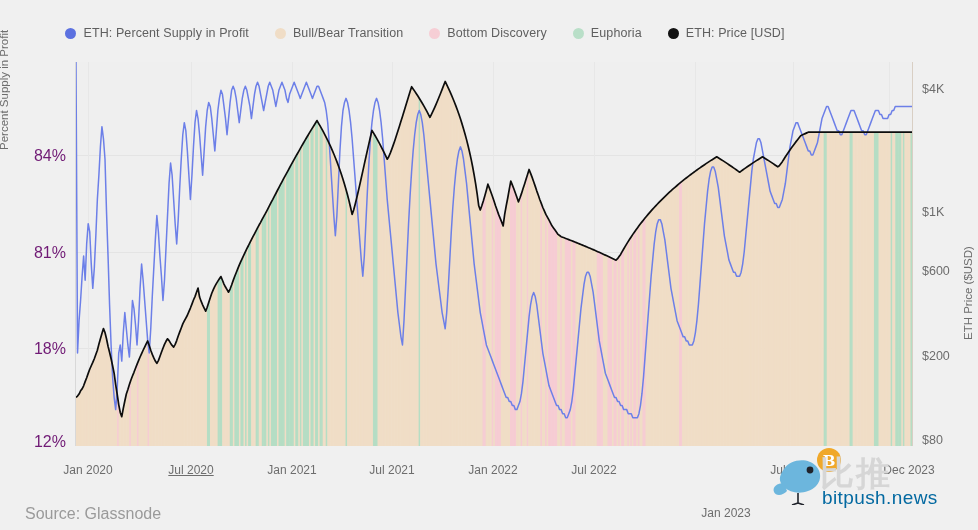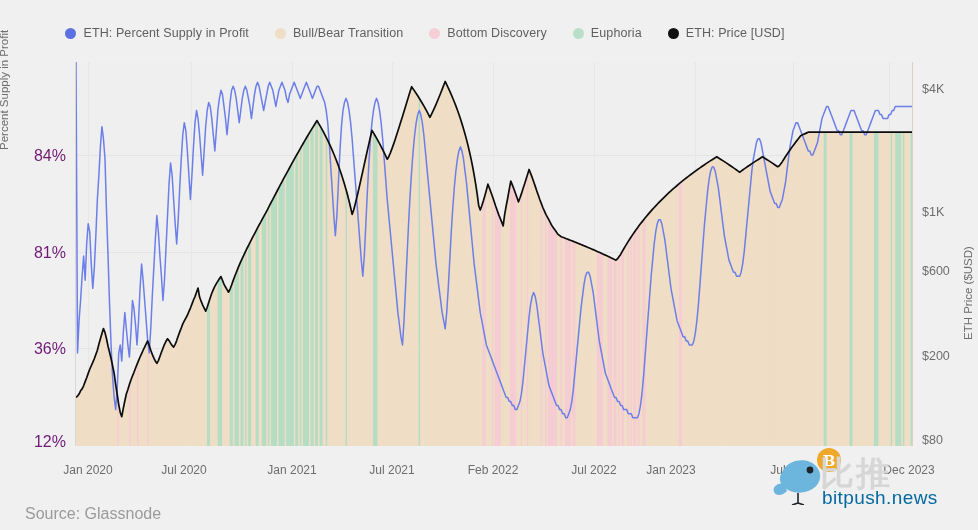--- a/index.html
+++ b/index.html
@@ -690,39 +690,39 @@
         <path d="M 0.00 0.00 L 1.53 291.03 L 3.05 258.69 L 4.58 238.48 L 6.10 214.23 L 7.63 194.02 L 9.15 218.27 L 10.68 181.89 L 12.20 161.68 L 13.73 169.77 L 15.26 202.11 L 16.78 226.36 L 18.31 206.15 L 19.83 173.81 L 21.36 137.43 L 22.88 113.18 L 24.41 84.88 L 25.93 64.67 L 27.46 76.80 L 28.99 97.01 L 30.51 149.56 L 32.04 194.02 L 33.56 242.53 L 35.09 282.95 L 36.61 315.28 L 38.14 335.49 L 39.66 347.62 L 41.19 327.41 L 42.72 291.03 L 44.24 282.95 L 45.77 299.12 L 47.29 270.82 L 48.82 250.61 L 50.34 266.78 L 51.87 282.95 L 53.39 295.07 L 54.92 270.82 L 56.45 238.48 L 57.97 246.57 L 59.50 262.74 L 61.02 282.95 L 62.55 258.69 L 64.07 226.36 L 65.60 202.11 L 67.12 218.27 L 68.65 238.48 L 70.18 258.69 L 71.70 278.91 L 73.23 291.03 L 74.75 266.78 L 76.28 234.44 L 77.80 206.15 L 79.33 177.85 L 80.85 153.60 L 82.38 169.77 L 83.91 194.02 L 85.43 214.23 L 86.96 238.48 L 88.48 218.27 L 90.01 185.94 L 91.53 153.60 L 93.06 121.26 L 94.58 101.05 L 96.11 113.18 L 97.64 137.43 L 99.16 161.68 L 100.69 181.89 L 102.21 157.64 L 103.74 125.31 L 105.26 97.01 L 106.79 72.76 L 108.31 60.63 L 109.84 68.72 L 111.36 88.93 L 112.89 113.18 L 114.42 137.43 L 115.94 113.18 L 117.47 84.88 L 118.99 60.63 L 120.52 48.51 L 122.04 56.59 L 123.57 72.76 L 125.09 92.97 L 126.62 113.18 L 128.15 88.93 L 129.67 64.67 L 131.20 48.51 L 132.72 40.42 L 134.25 44.46 L 135.77 56.59 L 137.30 72.76 L 138.82 88.93 L 140.35 68.72 L 141.88 48.51 L 143.40 36.38 L 144.93 28.29 L 146.45 32.34 L 147.98 44.46 L 149.50 56.59 L 151.03 72.76 L 152.55 56.59 L 154.08 40.42 L 155.61 28.29 L 157.13 24.25 L 158.66 28.29 L 160.18 36.38 L 161.71 48.51 L 163.23 60.63 L 164.76 48.51 L 166.28 36.38 L 167.81 28.29 L 169.34 24.25 L 170.86 28.29 L 172.39 36.38 L 173.91 44.46 L 175.44 56.59 L 176.96 44.46 L 178.49 32.34 L 180.01 24.25 L 181.54 20.21 L 183.07 24.25 L 184.59 32.34 L 186.12 40.42 L 187.64 48.51 L 189.17 40.42 L 190.69 32.34 L 192.22 24.25 L 193.74 20.21 L 195.27 24.25 L 196.80 28.29 L 198.32 36.38 L 199.85 44.46 L 201.37 36.38 L 202.90 28.29 L 204.42 24.25 L 205.95 20.21 L 207.47 24.25 L 209.00 28.29 L 210.53 36.38 L 212.05 40.42 L 213.58 32.34 L 215.10 28.29 L 216.63 24.25 L 218.15 20.21 L 219.68 24.25 L 221.20 28.29 L 222.73 32.34 L 224.26 36.38 L 225.78 32.34 L 227.31 28.29 L 228.83 24.25 L 230.36 20.21 L 231.88 24.25 L 233.41 28.29 L 234.93 32.34 L 236.46 36.38 L 237.99 32.34 L 239.51 28.29 L 241.04 24.25 L 242.56 24.25 L 244.09 28.29 L 245.61 32.34 L 247.14 36.38 L 248.66 40.42 L 250.19 48.51 L 251.72 60.63 L 253.24 80.84 L 254.77 105.09 L 256.29 129.35 L 257.82 153.60 L 259.34 173.81 L 260.87 153.60 L 262.39 121.26 L 263.92 88.93 L 265.45 64.67 L 266.97 48.51 L 268.50 40.42 L 270.02 36.38 L 271.55 40.42 L 273.07 48.51 L 274.60 60.63 L 276.12 76.80 L 277.65 97.01 L 279.18 117.22 L 280.70 137.43 L 282.23 157.64 L 283.75 177.85 L 285.28 198.06 L 286.80 214.23 L 288.33 194.02 L 289.85 161.68 L 291.38 129.35 L 292.91 101.05 L 294.43 76.80 L 295.96 60.63 L 297.48 48.51 L 299.01 40.42 L 300.53 36.38 L 302.06 40.42 L 303.58 48.51 L 305.11 60.63 L 306.64 76.80 L 308.16 97.01 L 309.69 117.22 L 311.21 137.43 L 312.74 153.60 L 314.26 169.77 L 315.79 185.94 L 317.31 202.11 L 318.84 218.27 L 320.36 234.44 L 321.89 250.61 L 323.42 262.74 L 324.94 274.86 L 326.47 282.95 L 327.99 258.69 L 329.52 226.36 L 331.04 194.02 L 332.57 161.68 L 334.09 133.39 L 335.62 109.14 L 337.15 88.93 L 338.67 72.76 L 340.20 60.63 L 341.72 52.55 L 343.25 48.51 L 344.77 52.55 L 346.30 60.63 L 347.82 72.76 L 349.35 88.93 L 350.88 105.09 L 352.40 121.26 L 353.93 137.43 L 355.45 153.60 L 356.98 169.77 L 358.50 185.94 L 360.03 202.11 L 361.55 214.23 L 363.08 226.36 L 364.61 238.48 L 366.13 250.61 L 367.66 258.69 L 369.18 266.78 L 370.71 250.61 L 372.23 226.36 L 373.76 198.06 L 375.28 169.77 L 376.81 145.52 L 378.34 125.31 L 379.86 109.14 L 381.39 97.01 L 382.91 88.93 L 384.44 84.88 L 385.96 88.93 L 387.49 97.01 L 389.01 109.14 L 390.54 121.26 L 392.07 137.43 L 393.59 153.60 L 395.12 169.77 L 396.64 185.94 L 398.17 202.11 L 399.69 214.23 L 401.22 226.36 L 402.74 238.48 L 404.27 250.61 L 405.80 258.69 L 407.32 266.78 L 408.85 274.86 L 410.37 282.95 L 411.90 286.99 L 413.42 291.03 L 414.95 295.07 L 416.47 299.12 L 418.00 303.16 L 419.53 307.20 L 421.05 311.24 L 422.58 315.28 L 424.10 319.33 L 425.63 323.37 L 427.15 327.41 L 428.68 331.45 L 430.20 335.49 L 431.73 335.49 L 433.26 339.54 L 434.78 339.54 L 436.31 343.58 L 437.83 343.58 L 439.36 347.62 L 440.88 347.62 L 442.41 343.58 L 443.93 339.54 L 445.46 331.45 L 446.99 319.33 L 448.51 303.16 L 450.04 286.99 L 451.56 270.82 L 453.09 254.65 L 454.61 242.53 L 456.14 234.44 L 457.66 230.40 L 459.19 234.44 L 460.72 242.53 L 462.24 254.65 L 463.77 266.78 L 465.29 278.91 L 466.82 291.03 L 468.34 299.12 L 469.87 307.20 L 471.39 315.28 L 472.92 323.37 L 474.45 327.41 L 475.97 331.45 L 477.50 335.49 L 479.02 339.54 L 480.55 343.58 L 482.07 343.58 L 483.60 347.62 L 485.12 347.62 L 486.65 351.66 L 488.18 351.66 L 489.70 355.71 L 491.23 355.71 L 492.75 351.66 L 494.28 347.62 L 495.80 339.54 L 497.33 327.41 L 498.85 311.24 L 500.38 295.07 L 501.91 278.91 L 503.43 262.74 L 504.96 246.57 L 506.48 234.44 L 508.01 222.32 L 509.53 214.23 L 511.06 210.19 L 512.58 210.19 L 514.11 214.23 L 515.64 222.32 L 517.16 230.40 L 518.69 242.53 L 520.21 254.65 L 521.74 266.78 L 523.26 278.91 L 524.79 286.99 L 526.31 295.07 L 527.84 303.16 L 529.36 311.24 L 530.89 315.28 L 532.42 319.33 L 533.94 323.37 L 535.47 327.41 L 536.99 331.45 L 538.52 335.49 L 540.04 335.49 L 541.57 339.54 L 543.09 339.54 L 544.62 343.58 L 546.15 343.58 L 547.67 347.62 L 549.20 347.62 L 550.72 347.62 L 552.25 351.66 L 553.77 351.66 L 555.30 351.66 L 556.82 355.71 L 558.35 355.71 L 559.88 355.71 L 561.40 355.71 L 562.93 351.66 L 564.45 343.58 L 565.98 331.45 L 567.50 315.28 L 569.03 295.07 L 570.55 274.86 L 572.08 254.65 L 573.61 234.44 L 575.13 214.23 L 576.66 198.06 L 578.18 181.89 L 579.71 169.77 L 581.23 161.68 L 582.76 157.64 L 584.28 157.64 L 585.81 161.68 L 587.34 169.77 L 588.86 177.85 L 590.39 189.98 L 591.91 202.11 L 593.44 214.23 L 594.96 226.36 L 596.49 234.44 L 598.01 242.53 L 599.54 250.61 L 601.07 258.69 L 602.59 262.74 L 604.12 266.78 L 605.64 270.82 L 607.17 274.86 L 608.69 274.86 L 610.22 278.91 L 611.74 278.91 L 613.27 282.95 L 614.80 282.95 L 616.32 282.95 L 617.85 278.91 L 619.37 270.82 L 620.90 258.69 L 622.42 242.53 L 623.95 222.32 L 625.47 202.11 L 627.00 181.89 L 628.53 161.68 L 630.05 145.52 L 631.58 129.35 L 633.10 117.22 L 634.63 109.14 L 636.15 105.09 L 637.68 105.09 L 639.20 109.14 L 640.73 117.22 L 642.26 125.31 L 643.78 137.43 L 645.31 149.56 L 646.83 161.68 L 648.36 173.81 L 649.88 181.89 L 651.41 189.98 L 652.93 198.06 L 654.46 202.11 L 655.99 206.15 L 657.51 210.19 L 659.04 210.19 L 660.56 214.23 L 662.09 214.23 L 663.61 214.23 L 665.14 210.19 L 666.66 202.11 L 668.19 189.98 L 669.72 173.81 L 671.24 157.64 L 672.77 141.47 L 674.29 125.31 L 675.82 109.14 L 677.34 97.01 L 678.87 88.93 L 680.39 80.84 L 681.92 76.80 L 683.45 76.80 L 684.97 80.84 L 686.50 88.93 L 688.02 97.01 L 689.55 105.09 L 691.07 113.18 L 692.60 121.26 L 694.12 129.35 L 695.65 133.39 L 697.18 137.43 L 698.70 141.47 L 700.23 141.47 L 701.75 145.52 L 703.28 145.52 L 704.80 141.47 L 706.33 137.43 L 707.85 129.35 L 709.38 121.26 L 710.91 109.14 L 712.43 97.01 L 713.96 84.88 L 715.48 76.80 L 717.01 68.72 L 718.53 64.67 L 720.06 60.63 L 721.58 60.63 L 723.11 64.67 L 724.64 68.72 L 726.16 72.76 L 727.69 76.80 L 729.21 80.84 L 730.74 84.88 L 732.26 88.93 L 733.79 88.93 L 735.31 92.97 L 736.84 92.97 L 738.36 88.93 L 739.89 84.88 L 741.42 80.84 L 742.94 72.76 L 744.47 64.67 L 745.99 56.59 L 747.52 52.55 L 749.04 48.51 L 750.57 44.46 L 752.09 44.46 L 753.62 48.51 L 755.15 52.55 L 756.67 56.59 L 758.20 60.63 L 759.72 64.67 L 761.25 68.72 L 762.77 68.72 L 764.30 72.76 L 765.82 72.76 L 767.35 68.72 L 768.88 64.67 L 770.40 60.63 L 771.93 56.59 L 773.45 52.55 L 774.98 48.51 L 776.50 48.51 L 778.03 48.51 L 779.55 52.55 L 781.08 56.59 L 782.61 60.63 L 784.13 64.67 L 785.66 68.72 L 787.18 68.72 L 788.71 72.76 L 790.23 72.76 L 791.76 68.72 L 793.28 64.67 L 794.81 60.63 L 796.34 56.59 L 797.86 52.55 L 799.39 48.51 L 800.91 48.51 L 802.44 48.51 L 803.96 52.55 L 805.49 52.55 L 807.01 56.59 L 808.54 56.59 L 810.07 56.59 L 811.59 56.59 L 813.12 52.55 L 814.64 52.55 L 816.17 48.51 L 817.69 48.51 L 819.22 44.46 L 820.74 44.46 L 822.27 44.46 L 823.80 44.46 L 825.32 44.46 L 826.85 44.46 L 828.37 44.46 L 829.90 44.46 L 831.42 44.46 L 832.95 44.46 L 834.47 44.46 L 836.00 44.46 " fill="none" stroke="#6c7fe8" stroke-width="1.5" stroke-linejoin="round"></path>
         <path d="M 0.00 335.44 L 1.53 334.07 L 3.05 332.05 L 4.58 328.79 L 6.10 326.89 L 7.63 323.80 L 9.15 319.66 L 10.68 315.69 L 12.20 311.37 L 13.73 307.24 L 15.26 303.78 L 16.78 300.45 L 18.31 296.79 L 19.83 292.41 L 21.36 288.24 L 22.88 282.32 L 24.41 276.77 L 25.93 271.54 L 27.46 266.60 L 28.99 270.53 L 30.51 276.77 L 32.04 284.25 L 33.56 290.30 L 35.09 296.79 L 36.61 303.78 L 38.14 311.37 L 39.66 322.60 L 41.19 332.05 L 42.72 342.62 L 44.24 350.43 L 45.77 354.60 L 47.29 346.44 L 48.82 338.96 L 50.34 332.05 L 51.87 327.52 L 53.39 322.60 L 54.92 317.94 L 56.45 314.05 L 57.97 310.32 L 59.50 306.24 L 61.02 302.34 L 62.55 298.60 L 64.07 295.01 L 65.60 291.56 L 67.12 288.24 L 68.65 285.03 L 70.18 281.94 L 71.70 278.95 L 73.23 283.47 L 74.75 288.24 L 76.28 292.41 L 77.80 295.89 L 79.33 299.06 L 80.85 301.39 L 82.38 298.60 L 83.91 294.57 L 85.43 290.30 L 86.96 286.22 L 88.48 282.32 L 90.01 279.31 L 91.53 276.77 L 93.06 278.58 L 94.58 281.18 L 96.11 283.47 L 97.64 285.03 L 99.16 282.32 L 100.69 278.58 L 102.21 273.94 L 103.74 269.86 L 105.26 265.96 L 106.79 261.92 L 108.31 258.92 L 109.84 256.03 L 111.36 253.23 L 112.89 249.71 L 114.42 246.07 L 115.94 242.08 L 117.47 238.03 L 118.99 234.60 L 120.52 230.22 L 122.04 226.04 L 123.57 235.05 L 125.09 239.20 L 126.62 242.81 L 128.15 246.07 L 129.67 249.18 L 131.20 245.30 L 132.72 240.39 L 134.25 235.72 L 135.77 231.29 L 137.30 227.69 L 138.82 224.43 L 140.35 221.67 L 141.88 219.18 L 143.40 216.75 L 144.93 214.57 L 146.45 218.24 L 147.98 222.06 L 149.50 225.03 L 151.03 227.69 L 152.55 230.22 L 154.08 227.07 L 155.61 223.04 L 157.13 218.61 L 158.66 214.57 L 160.18 210.71 L 161.71 206.84 L 163.23 203.13 L 164.76 199.72 L 166.28 196.44 L 167.81 193.13 L 169.34 189.94 L 170.86 186.72 L 172.39 183.75 L 173.91 180.62 L 175.44 177.60 L 176.96 174.68 L 178.49 171.85 L 180.01 168.89 L 181.54 165.92 L 183.07 163.04 L 184.59 160.35 L 186.12 157.46 L 187.64 154.65 L 189.17 151.94 L 190.69 149.04 L 192.22 146.14 L 193.74 143.18 L 195.27 140.23 L 196.80 137.38 L 198.32 134.39 L 199.85 131.50 L 201.37 128.50 L 202.90 125.59 L 204.42 122.71 L 205.95 119.79 L 207.47 116.91 L 209.00 114.11 L 210.53 111.34 L 212.05 108.55 L 213.58 105.73 L 215.10 102.94 L 216.63 100.14 L 218.15 97.43 L 219.68 94.70 L 221.20 92.00 L 222.73 89.30 L 224.26 86.59 L 225.78 83.91 L 227.31 81.23 L 228.83 78.63 L 230.36 76.03 L 231.88 73.46 L 233.41 70.89 L 234.93 68.39 L 236.46 65.90 L 237.99 63.43 L 239.51 60.97 L 241.04 58.57 L 242.56 61.29 L 244.09 63.93 L 245.61 66.65 L 247.14 69.46 L 248.66 72.35 L 250.19 75.34 L 251.72 78.44 L 253.24 81.64 L 254.77 84.96 L 256.29 88.41 L 257.82 92.00 L 259.34 95.74 L 260.87 99.64 L 262.39 103.72 L 263.92 108.00 L 265.45 112.48 L 266.97 117.21 L 268.50 122.19 L 270.02 127.47 L 271.55 133.08 L 273.07 139.07 L 274.60 145.48 L 276.12 152.38 L 277.65 148.01 L 279.18 142.21 L 280.70 136.02 L 282.23 129.54 L 283.75 122.84 L 285.28 116.00 L 286.80 109.10 L 288.33 102.17 L 289.85 95.27 L 291.38 88.41 L 292.91 81.64 L 294.43 74.96 L 295.96 68.39 L 297.48 70.89 L 299.01 73.46 L 300.53 76.10 L 302.06 78.83 L 303.58 81.64 L 305.11 84.54 L 306.64 87.54 L 308.16 90.64 L 309.69 93.85 L 311.21 97.19 L 312.74 94.79 L 314.26 91.09 L 315.79 87.10 L 317.31 82.87 L 318.84 78.44 L 320.36 73.83 L 321.89 69.10 L 323.42 64.27 L 324.94 59.36 L 326.47 54.41 L 327.99 49.43 L 329.52 44.45 L 331.04 39.47 L 332.57 34.51 L 334.09 29.58 L 335.62 24.70 L 337.15 26.89 L 338.67 29.13 L 340.20 31.43 L 341.72 33.79 L 343.25 36.22 L 344.77 38.71 L 346.30 41.27 L 347.82 43.91 L 349.35 46.63 L 350.88 49.43 L 352.40 52.33 L 353.93 55.32 L 355.45 52.33 L 356.98 49.15 L 358.50 45.81 L 360.03 42.32 L 361.55 38.71 L 363.08 34.99 L 364.61 31.20 L 366.13 27.33 L 367.66 23.41 L 369.18 19.45 L 370.71 22.56 L 372.23 25.78 L 373.76 29.13 L 375.28 32.60 L 376.81 36.22 L 378.34 39.98 L 379.86 43.91 L 381.39 48.02 L 382.91 52.33 L 384.44 56.85 L 385.96 61.62 L 387.49 66.65 L 389.01 71.98 L 390.54 77.65 L 392.07 83.70 L 393.59 90.19 L 395.12 97.19 L 396.64 104.77 L 398.17 113.06 L 399.69 122.19 L 401.22 132.36 L 402.74 143.83 L 404.27 148.01 L 405.80 143.83 L 407.32 139.07 L 408.85 133.81 L 410.37 128.16 L 411.90 122.19 L 413.42 126.12 L 414.95 130.23 L 416.47 134.54 L 418.00 139.07 L 419.53 143.83 L 421.05 148.01 L 422.58 152.38 L 424.10 156.05 L 425.63 159.86 L 427.15 163.85 L 428.68 152.38 L 430.20 143.83 L 431.73 136.02 L 433.26 127.47 L 434.78 119.05 L 436.31 122.84 L 437.83 126.80 L 439.36 130.94 L 440.88 135.28 L 442.41 139.84 L 443.93 136.02 L 445.46 131.65 L 446.99 126.80 L 448.51 122.19 L 450.04 117.21 L 451.56 112.48 L 453.09 107.45 L 454.61 111.34 L 456.14 115.41 L 457.66 119.67 L 459.19 124.14 L 460.72 128.84 L 462.24 133.08 L 463.77 137.53 L 465.29 141.42 L 466.82 145.48 L 468.34 148.86 L 469.87 152.38 L 471.39 155.12 L 472.92 157.93 L 474.45 160.84 L 475.97 163.85 L 477.50 165.92 L 479.02 168.03 L 480.55 170.19 L 482.07 172.40 L 483.60 173.53 L 485.12 174.68 L 486.65 175.25 L 488.18 175.83 L 489.70 176.42 L 491.23 177.01 L 492.75 177.60 L 494.28 178.19 L 495.80 178.80 L 497.33 179.40 L 498.85 180.01 L 500.38 180.62 L 501.91 181.24 L 503.43 181.86 L 504.96 182.48 L 506.48 183.11 L 508.01 183.75 L 509.53 184.39 L 511.06 185.03 L 512.58 185.68 L 514.11 186.33 L 515.64 186.99 L 517.16 187.65 L 518.69 188.32 L 520.21 188.99 L 521.74 189.66 L 523.26 190.35 L 524.79 191.03 L 526.31 191.73 L 527.84 192.43 L 529.36 193.13 L 530.89 193.84 L 532.42 194.55 L 533.94 195.27 L 535.47 196.00 L 536.99 196.73 L 538.52 197.47 L 540.04 198.22 L 541.57 196.73 L 543.09 194.55 L 544.62 192.43 L 546.15 189.66 L 547.67 186.99 L 549.20 184.39 L 550.72 181.86 L 552.25 179.40 L 553.77 177.01 L 555.30 174.68 L 556.82 172.40 L 558.35 170.19 L 559.88 168.03 L 561.40 165.92 L 562.93 163.85 L 564.45 161.84 L 565.98 159.86 L 567.50 157.93 L 569.03 156.05 L 570.55 154.20 L 572.08 152.38 L 573.61 150.61 L 575.13 148.86 L 576.66 147.15 L 578.18 145.48 L 579.71 143.83 L 581.23 142.21 L 582.76 140.63 L 584.28 139.07 L 585.81 137.53 L 587.34 136.02 L 588.86 134.54 L 590.39 133.08 L 591.91 131.65 L 593.44 130.23 L 594.96 128.84 L 596.49 127.47 L 598.01 126.12 L 599.54 124.79 L 601.07 123.48 L 602.59 122.19 L 604.12 120.92 L 605.64 119.67 L 607.17 118.43 L 608.69 117.21 L 610.22 116.00 L 611.74 114.81 L 613.27 113.64 L 614.80 112.48 L 616.32 111.34 L 617.85 110.21 L 619.37 109.10 L 620.90 108.00 L 622.42 106.91 L 623.95 105.84 L 625.47 104.77 L 627.00 103.72 L 628.53 102.69 L 630.05 101.66 L 631.58 100.65 L 633.10 99.64 L 634.63 98.65 L 636.15 97.67 L 637.68 96.70 L 639.20 95.74 L 640.73 94.79 L 642.26 95.74 L 643.78 96.70 L 645.31 97.67 L 646.83 98.65 L 648.36 99.64 L 649.88 100.65 L 651.41 101.66 L 652.93 102.69 L 654.46 103.72 L 655.99 104.77 L 657.51 105.84 L 659.04 106.91 L 660.56 108.00 L 662.09 109.10 L 663.61 110.21 L 665.14 109.10 L 666.66 108.00 L 668.19 106.91 L 669.72 105.84 L 671.24 104.77 L 672.77 103.72 L 674.29 102.69 L 675.82 101.66 L 677.34 100.65 L 678.87 99.64 L 680.39 98.65 L 681.92 97.67 L 683.45 96.70 L 684.97 95.74 L 686.50 94.79 L 688.02 95.74 L 689.55 96.70 L 691.07 97.67 L 692.60 98.65 L 694.12 99.64 L 695.65 100.65 L 697.18 101.66 L 698.70 102.69 L 700.23 103.72 L 701.75 104.77 L 703.28 103.72 L 704.80 101.66 L 706.33 99.64 L 707.85 97.19 L 709.38 94.79 L 710.91 92.46 L 712.43 90.19 L 713.96 87.98 L 715.48 85.81 L 717.01 83.70 L 718.53 81.64 L 720.06 79.62 L 721.58 77.65 L 723.11 75.72 L 724.64 73.83 L 726.16 73.09 L 727.69 72.35 L 729.21 71.62 L 730.74 70.89 L 732.26 70.17 L 733.79 70.17 L 735.31 70.17 L 736.84 70.17 L 738.36 70.17 L 739.89 70.17 L 741.42 70.17 L 742.94 70.17 L 744.47 70.17 L 745.99 70.17 L 747.52 70.17 L 749.04 70.17 L 750.57 70.17 L 752.09 70.17 L 753.62 70.17 L 755.15 70.17 L 756.67 70.17 L 758.20 70.17 L 759.72 70.17 L 761.25 70.17 L 762.77 70.17 L 764.30 70.17 L 765.82 70.17 L 767.35 70.17 L 768.88 70.17 L 770.40 70.17 L 771.93 70.17 L 773.45 70.17 L 774.98 70.17 L 776.50 70.17 L 778.03 70.17 L 779.55 70.17 L 781.08 70.17 L 782.61 70.17 L 784.13 70.17 L 785.66 70.17 L 787.18 70.17 L 788.71 70.17 L 790.23 70.17 L 791.76 70.17 L 793.28 70.17 L 794.81 70.17 L 796.34 70.17 L 797.86 70.17 L 799.39 70.17 L 800.91 70.17 L 802.44 70.17 L 803.96 70.17 L 805.49 70.17 L 807.01 70.17 L 808.54 70.17 L 810.07 70.17 L 811.59 70.17 L 813.12 70.17 L 814.64 70.17 L 816.17 70.17 L 817.69 70.17 L 819.22 70.17 L 820.74 70.17 L 822.27 70.17 L 823.80 70.17 L 825.32 70.17 L 826.85 70.17 L 828.37 70.17 L 829.90 70.17 L 831.42 70.17 L 832.95 70.17 L 834.47 70.17 L 836.00 70.17 " fill="none" stroke="#0d0d0d" stroke-width="1.7" stroke-linejoin="round"></path>
       </svg>
   </div>
 
   <div class="ylabel-left">Percent Supply in Profit</div>
   <div class="ylabel-right">ETH Price ($USD)</div>
 
   <div id="ticks-left">
       <div class="ytick-l" style="top: 433px;">12%</div>
-      <div class="ytick-l" style="top: 340px;">36%</div>
+      <div class="ytick-l" style="top: 340px;">18%</div>
       <div class="ytick-l" style="top: 244px;">81%</div>
       <div class="ytick-l" style="top: 147px;">84%</div>
     </div>
   <div id="ticks-right">
       <div class="ytick-r" style="top: 433px;">$80</div>
       <div class="ytick-r" style="top: 349px;">$200</div>
       <div class="ytick-r" style="top: 264px;">$600</div>
       <div class="ytick-r" style="top: 205px;">$1K</div>
       <div class="ytick-r" style="top: 82px;">$4K</div>
     </div>
   <div id="ticks-x">
       <div class="xtick" style="left: 88px;">Jan 2020</div>
-      <div class="xtick" style="left: 184px;">Jul 2020</div>
+      <div class="xtick" style="left: 191px; text-decoration: underline;">Jul 2020</div>
       <div class="xtick" style="left: 292px;">Jan 2021</div>
       <div class="xtick" style="left: 392px;">Jul 2021</div>
-      <div class="xtick" style="left: 493px;">Feb 2022</div>
+      <div class="xtick" style="left: 493px;">Jan 2022</div>
       <div class="xtick" style="left: 594px;">Jul 2022</div>
-      <div class="xtick" style="left: 671px;">Jan 2023</div>
+      <div class="xtick" style="left: 726px; margin-top: 43px;">Jan 2023</div>
       <div class="xtick" style="left: 793px;">Jul 2023</div>
       <div class="xtick" style="left: 909px;">Dec 2023</div>
     </div>
 
   <div class="source">Source: Glassnode</div>
 
   <div class="watermark">
     <svg class="wm-bird" width="62" height="52" viewBox="0 0 62 52">
       <path d="M14 16 C20 6, 38 4, 46 13 C54 22, 50 34, 38 38 C30 41, 20 40, 14 34 C8 28, 9 23, 14 16 Z" fill="#6cb6dd"></path>
       <path d="M14 30 C7 30, 2 34, 4 39 C6 44, 14 42, 17 38 Z" fill="#6cb6dd"></path>

